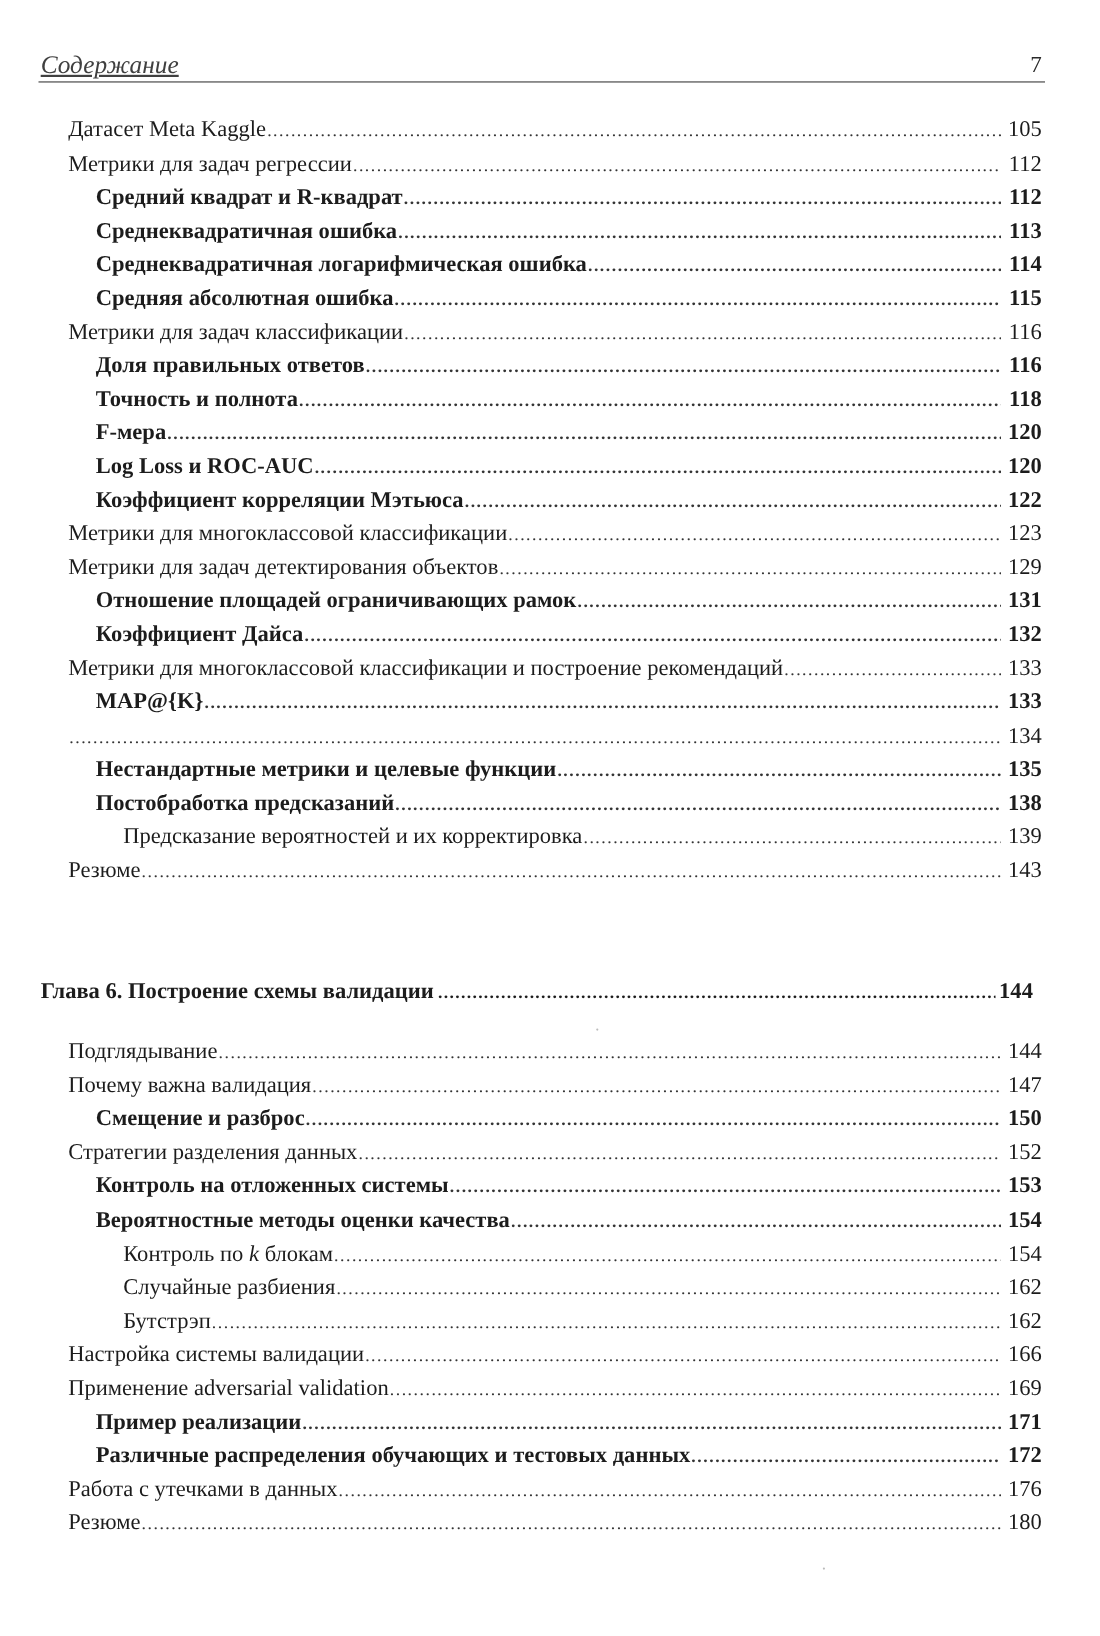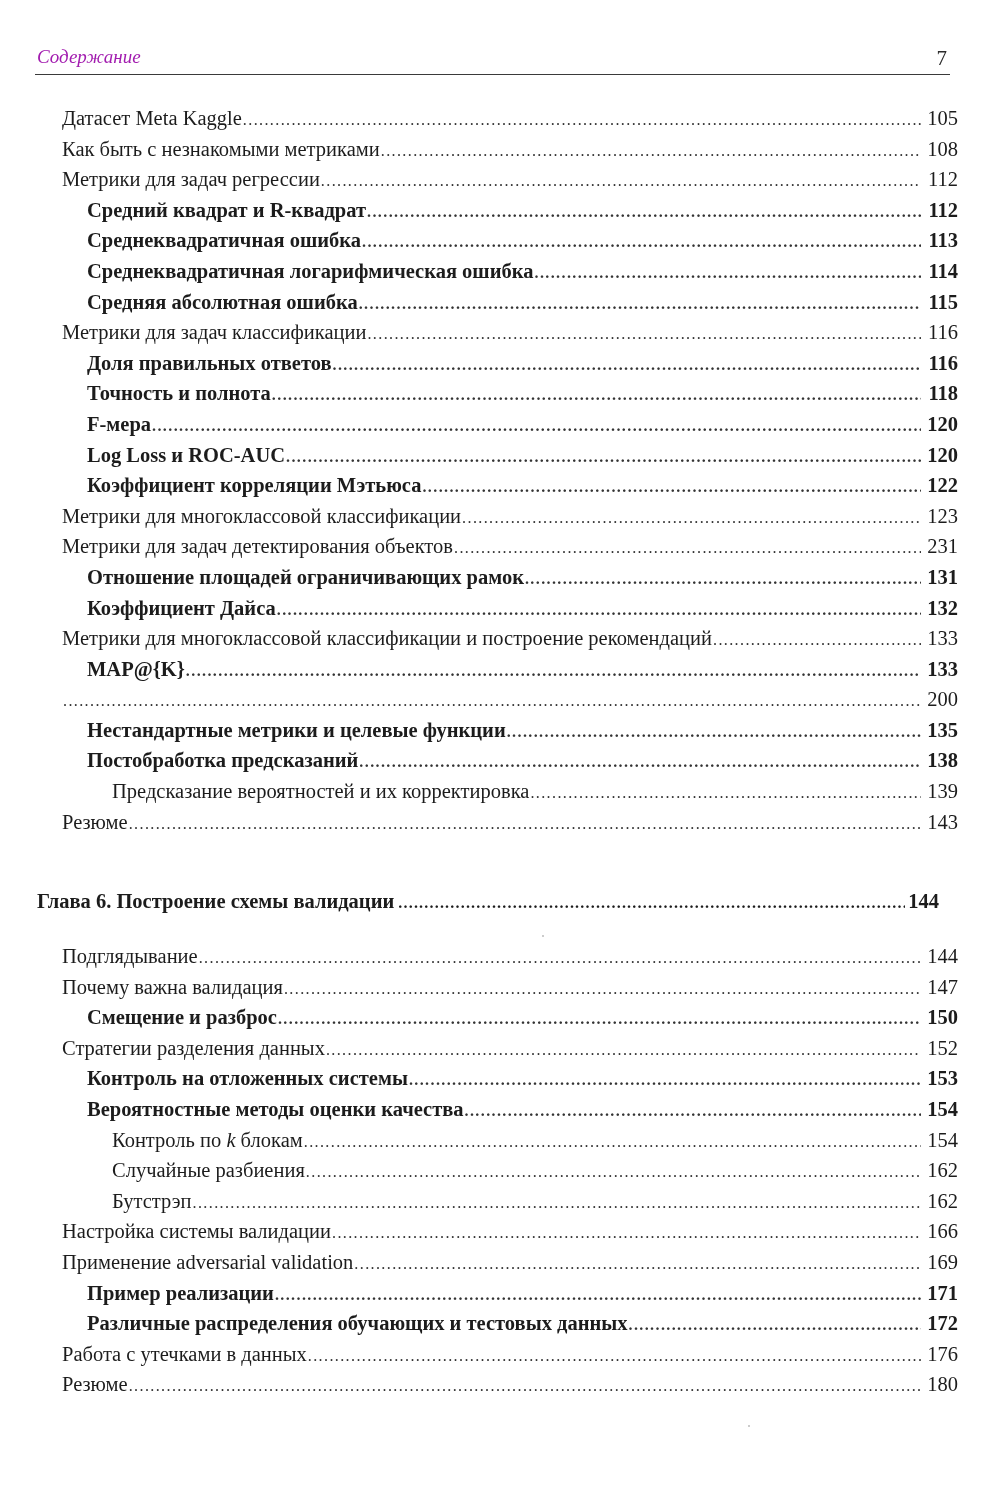--- a/index.html
+++ b/index.html
@@ -21,22 +21,23 @@
     top: 44px;
     width: 915px;
     height: 30px;
     border-bottom: 1.5px solid #3a3a3a;
   }
   .header-title {
     position: absolute;
     left: 2px;
     top: 2px;
     font-style: italic;
-    font-size: 19px;
-    color: #a21caf;
+    font-size: 23px;
+    color: #404040;
+    text-decoration: underline;
   }
   .header-page {
     position: absolute;
     right: 3px;
     top: 2px;
     font-size: 21px;
     color: #2a2a2a;
   }
   .toc {
     position: absolute;
@@ -46,21 +47,21 @@
   .toc-a { top: 103px; }
   .toc-b { top: 941px; }
   .entry {
     position: relative;
     height: 30.6px;
     display: flex;
     align-items: baseline;
     font-size: 20.5px;
     line-height: 30.6px;
     white-space: nowrap;
-    padding-right: 42px;
+    padding-right: 53px;
     cursor: pointer;
     justify-content: flex-end;
   }
   .entry.l1 { padding-left: 62px; }
   .entry.l2 { padding-left: 87px; font-weight: bold; }
   .entry.l3 { padding-left: 112px; }
   .entry .label { flex: 0 0 auto; }
   .entry .label i { font-style: italic; }
   .entry .leader {
     flex: 1 1 auto;
@@ -123,25 +124,20 @@
   <span class="header-page">7</span>
 </div>
 
 <div class="toc toc-a">
     <div class="entry l1">
       <span class="label">Датасет Meta Kaggle</span>
       <span class="leader"></span>
       <span class="page">105</span>
     </div>
     <div class="entry l1">
-      <span class="label">Как быть с незнакомыми метриками</span>
-      <span class="leader"></span>
-      <span class="page">108</span>
-    </div>
-    <div class="entry l1">
       <span class="label">Метрики для задач регрессии</span>
       <span class="leader"></span>
       <span class="page">112</span>
     </div>
     <div class="entry l2">
       <span class="label">Средний квадрат и R-квадрат</span>
       <span class="leader"></span>
       <span class="page">112</span>
     </div>
     <div class="entry l2">
@@ -190,21 +186,21 @@
       <span class="page">122</span>
     </div>
     <div class="entry l1">
       <span class="label">Метрики для многоклассовой классификации</span>
       <span class="leader"></span>
       <span class="page">123</span>
     </div>
     <div class="entry l1">
       <span class="label">Метрики для задач детектирования объектов</span>
       <span class="leader"></span>
-      <span class="page">231</span>
+      <span class="page">129</span>
     </div>
     <div class="entry l2">
       <span class="label">Отношение площадей ограничивающих рамок</span>
       <span class="leader"></span>
       <span class="page">131</span>
     </div>
     <div class="entry l2">
       <span class="label">Коэффициент Дайса</span>
       <span class="leader"></span>
       <span class="page">132</span>
@@ -214,21 +210,21 @@
       <span class="leader"></span>
       <span class="page">133</span>
     </div>
     <div class="entry l2">
       <span class="label">MAP@{K}</span>
       <span class="leader"></span>
       <span class="page">133</span>
     </div>
     <div class="entry l1">
       <span class="leader"></span>
-      <span class="page">200</span>
+      <span class="page">134</span>
     </div>
     <div class="entry l2">
       <span class="label">Нестандартные метрики и целевые функции</span>
       <span class="leader"></span>
       <span class="page">135</span>
     </div>
     <div class="entry l2">
       <span class="label">Постобработка предсказаний</span>
       <span class="leader"></span>
       <span class="page">138</span>

